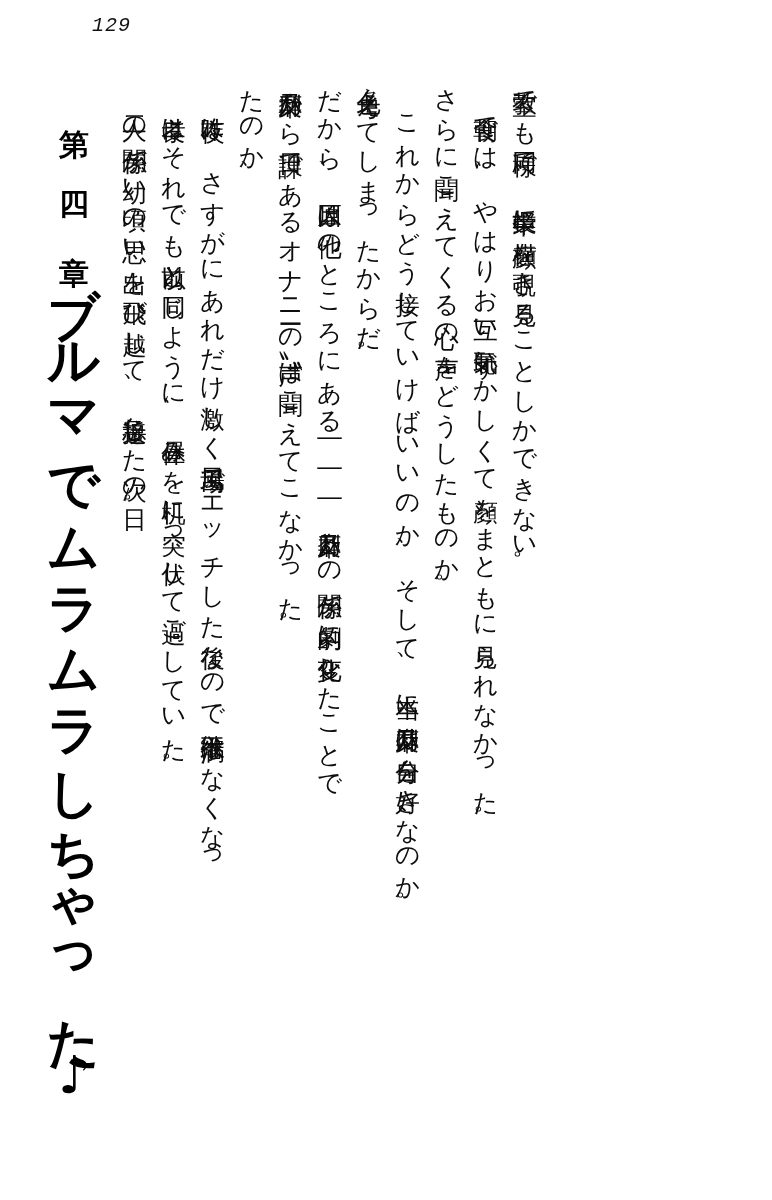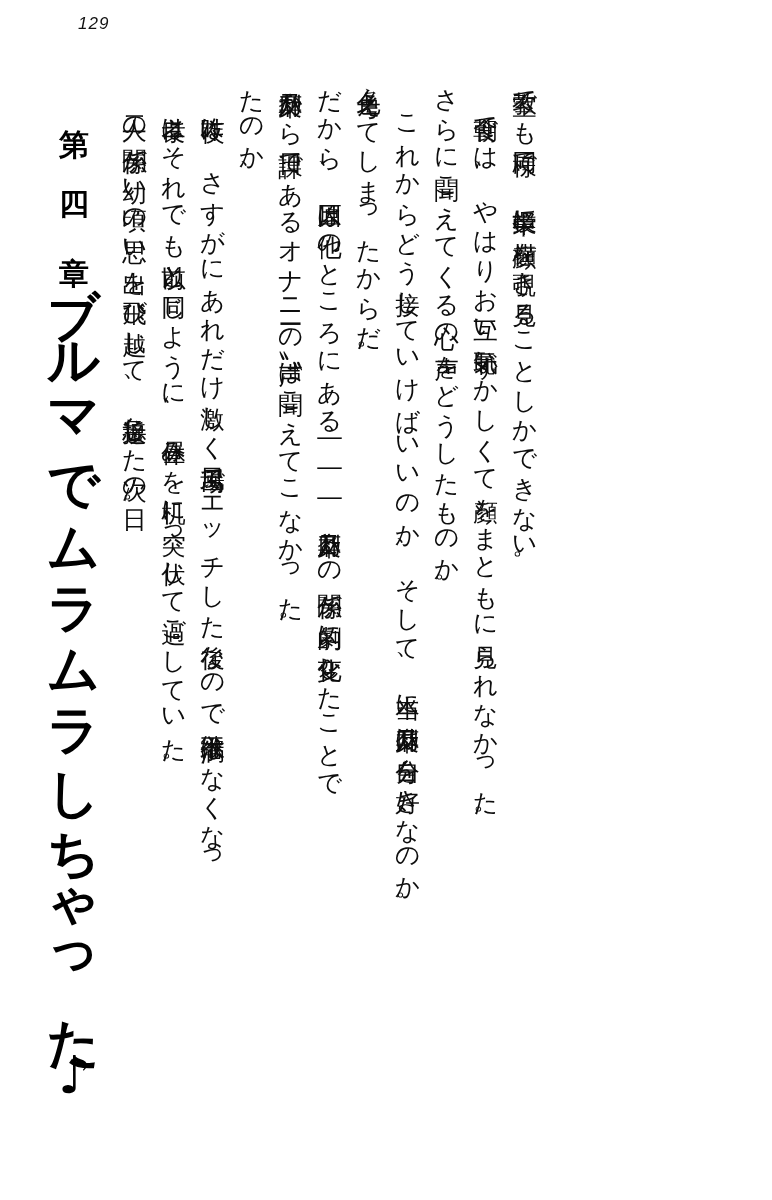--- a/index.html
+++ b/index.html
@@ -19,24 +19,24 @@
   .page {
     position: relative;
     width: 772px;
     height: 1200px;
     box-sizing: border-box;
   }
 
   .page-number {
     position: absolute;
     top: 14px;
-    left: 78px;
-    font-family: Liberation Sans, sans-serif;
+    left: 92px;
+    font-family: Liberation Mono, monospace;
     font-style: italic;
-    font-size: 17px;
+    font-size: 20px;
     letter-spacing: 1px;
     color: #111;
   }
 
   
   .text-body {
     position: absolute;
     top: 72px;
     right: 36px;
     left: 40px;

